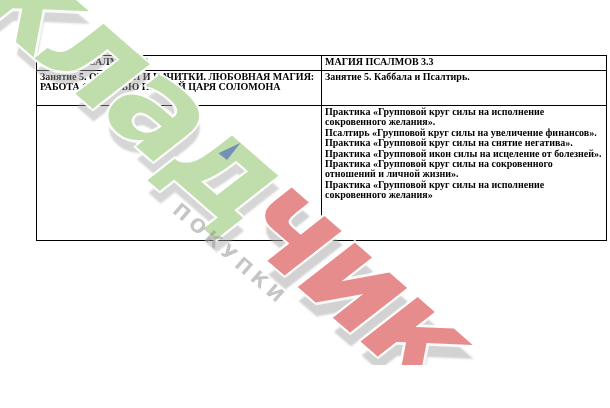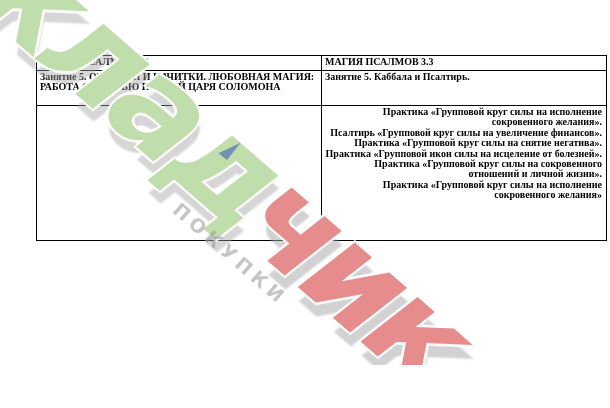--- a/index.html
+++ b/index.html
@@ -34,21 +34,21 @@
   td.hdr { font-size: 10.5px; line-height: 12px; }
   tr.r0 { height: 15px; }
   tr.r1 { height: 25px; }
   tr.r2 { height: 35px; }
   tr.r3 { height: 33px; }
   tr.r4 { height: 31px; }
   tr.r5 { height: 35px; }
   tr.r6 { height: 26px; }
   tr.r7 { height: 135px; }
   td.practices { line-height: 11.8px; padding-top: 3px; }
-  td.practices div { margin: 0; text-align: right; }
+  td.practices div { margin: 0; }
 
   
   .watermark {
     position: absolute;
     left: -20px;
     top: -135px;
     width: 760px;
     transform: rotate(41deg);
     transform-origin: 0 0;
     pointer-events: none;

